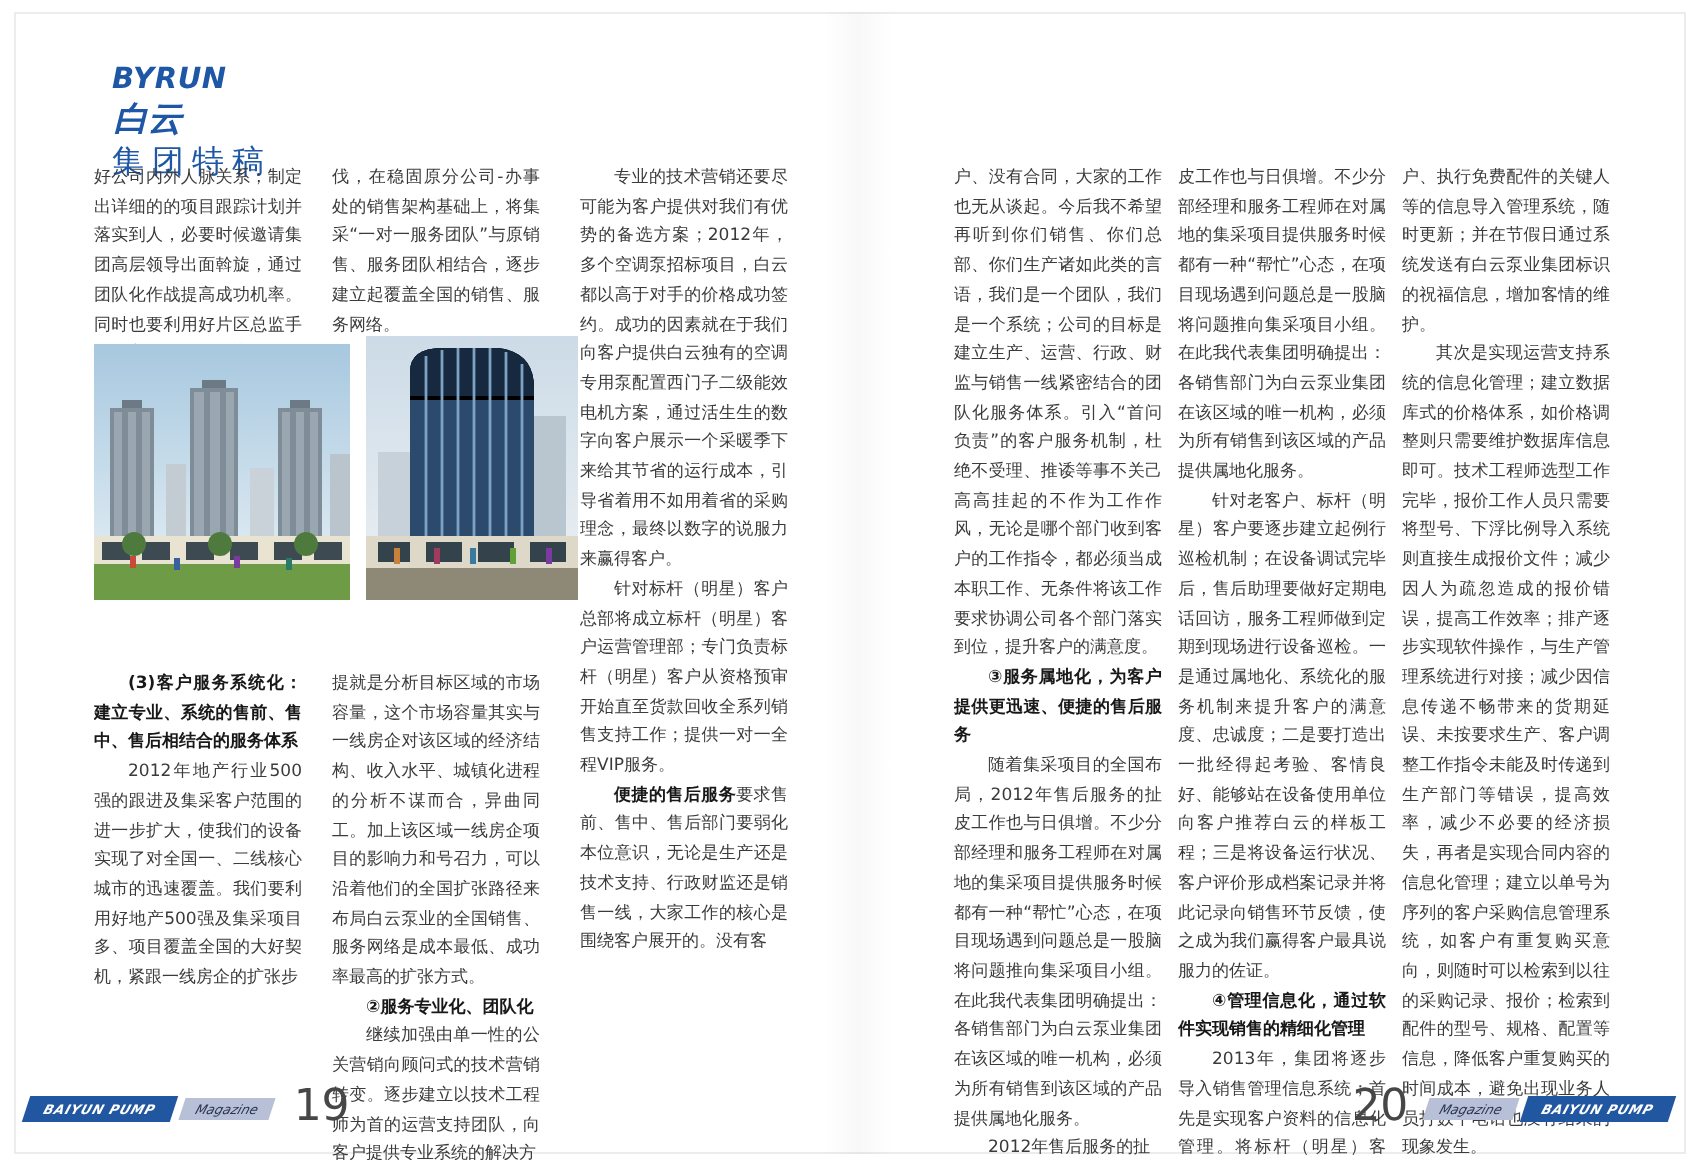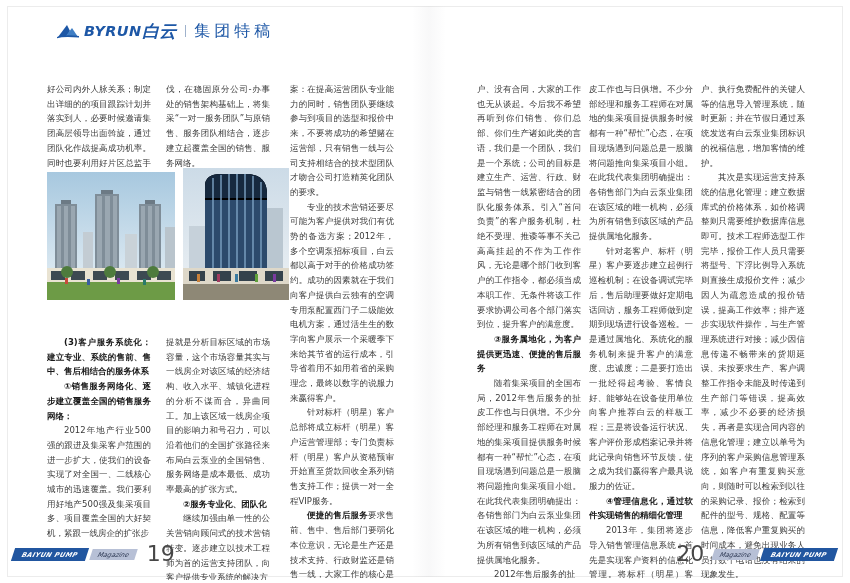--- a/index.html
+++ b/index.html
@@ -3,21 +3,21 @@
 <meta charset="utf-8">
 <style>
   html,body{margin:0;padding:0;background:#ffffff;}
   body{width:850px;height:583px;position:relative;font-family:"DejaVu Sans","Liberation Sans",sans-serif;}
   .sheet{position:absolute;left:0;top:0;width:850px;height:583px;background:#fff;overflow:hidden;}
   .scan-edge{position:absolute;left:7px;top:6px;right:7px;bottom:6px;border:1px solid #ececec;pointer-events:none;}
   .gutter{position:absolute;left:412px;top:6px;width:34px;height:571px;
           background:linear-gradient(to right,rgba(0,0,0,0) 0%,rgba(120,120,130,0.05) 50%,rgba(0,0,0,0) 100%);pointer-events:none;}
 
   
-  .header{position:absolute;left:56px;top:20px;height:22px;display:flex;align-items:center;}
+  .header{position:absolute;left:56px;top:32px;height:22px;display:flex;flex-direction:column;}
   .logo-swoosh{width:24px;height:16px;margin-right:4px;}
   .brand-en{color:#1d57a6;font-weight:bold;font-style:italic;font-size:14.5px;letter-spacing:.3px;}
   .brand-cn{color:#1d57a6;font-weight:bold;font-style:italic;font-size:17px;margin-left:1px;}
   .hdr-divider{width:1px;height:12px;background:#9fb2cc;margin:0 8px 0 9px;}
   .section-title{color:#1d57a6;font-weight:normal;font-size:16px;letter-spacing:4px;}
 
   
   .col{position:absolute;width:104px;font-size:8.5px;line-height:14.7px;color:#3b3b3b;
        text-align:justify;overflow:hidden;font-family:"DejaVu Sans","Liberation Sans",sans-serif;margin-top:32px;}
   .col p{margin:0;text-indent:2em;}
@@ -121,21 +121,20 @@
     <g>
       <rect x="18" y="106" width="3" height="6" fill="#c84a3a"></rect>
         <rect x="40" y="107" width="3" height="6" fill="#3a5fa0"></rect>
       <rect x="70" y="106" width="3" height="6" fill="#7a3aa0"></rect>
         <rect x="96" y="107" width="3" height="6" fill="#2a7a6a"></rect>
     </g>
   </svg>
 
   <div class="col l-c1-bot">
     <p class="h">(3)客户服务系统化：建立专业、系统的售前、售中、售后相结合的服务体系</p>
-    <p class="h">①销售服务网络化、逐步建立覆盖全国的销售服务网络：</p>
     <p>2012年地产行业500强的跟进及集采客户范围的进一步扩大，使我们的设备实现了对全国一、二线核心城市的迅速覆盖。我们要利用好地产500强及集采项目多、项目覆盖全国的大好契机，紧跟一线房企的扩张步</p>
   </div>
 
   <div class="col l-c2-top">
     <p class="cont">伐，在稳固原分公司-办事处的销售架构基础上，将集采“一对一服务团队”与原销售、服务团队相结合，逐步建立起覆盖全国的销售、服务网络。</p>
     <p>好公司内外人脉关系</p>
   </div>
 
   <svg class="photo photo2" viewBox="0 0 106 132" preserveAspectRatio="none">
     <defs>
@@ -181,21 +180,20 @@
     <rect x="0" y="116" width="106" height="16" fill="#8e8876"></rect>
   </svg>
 
   <div class="col l-c2-bot">
     <p class="cont">提就是分析目标区域的市场容量，这个市场容量其实与一线房企对该区域的经济结构、收入水平、城镇化进程的分析不谋而合，异曲同工。加上该区域一线房企项目的影响力和号召力，可以沿着他们的全国扩张路径来布局白云泵业的全国销售、服务网络是成本最低、成功率最高的扩张方式。</p>
     <p class="h">②服务专业化、团队化</p>
     <p>继续加强由单一性的公关营销向顾问式的技术营销转变。逐步建立以技术工程师为首的运营支持团队，向客户提供专业系统的解决方</p>
   </div>
 
   <div class="col l-c3">
-    <p class="cont">案：在提高运营团队专业能力的同时，销售团队要继续参与到项目的选型和报价中来，不要将成功的希望赌在运营部，只有销售一线与公司支持相结合的技术型团队才吻合公司打造精英化团队的要求。</p>
     <p>专业的技术营销还要尽可能为客户提供对我们有优势的备选方案；2012年，多个空调泵招标项目，白云都以高于对手的价格成功签约。成功的因素就在于我们向客户提供白云独有的空调专用泵配置西门子二级能效电机方案，通过活生生的数字向客户展示一个采暖季下来给其节省的运行成本，引导省着用不如用着省的采购理念，最终以数字的说服力来赢得客户。</p>
     <p>针对标杆（明星）客户总部将成立标杆（明星）客户运营管理部；专门负责标杆（明星）客户从资格预审开始直至货款回收全系列销售支持工作；提供一对一全程VIP服务。</p>
     <p><span class="b">便捷的售后服务</span><span>要求售前、售中、售后部门要弱化本位意识，无论是生产还是技术支持、行政财监还是销售一线，大家工作的核心是围绕客户展开的。没有客</span></p>
   </div>
 
   <div class="col r-c1">
     <p class="cont">户、没有合同，大家的工作也无从谈起。今后我不希望再听到你们销售、你们总部、你们生产诸如此类的言语，我们是一个团队，我们是一个系统；公司的目标是建立生产、运营、行政、财监与销售一线紧密结合的团队化服务体系。引入“首问负责”的客户服务机制，杜绝不受理、推诿等事不关己高高挂起的不作为工作作风，无论是哪个部门收到客户的工作指令，都必须当成本职工作、无条件将该工作要求协调公司各个部门落实到位，提升客户的满意度。</p>
     <p class="h">③服务属地化，为客户提供更迅速、便捷的售后服务</p>
     <p>随着集采项目的全国布局，2012年售后服务的扯皮工作也与日俱增。不少分部经理和服务工程师在对属地的集采项目提供服务时候都有一种“帮忙”心态，在项目现场遇到问题总是一股脑将问题推向集采项目小组。在此我代表集团明确提出：各销售部门为白云泵业集团在该区域的唯一机构，必须为所有销售到该区域的产品提供属地化服务。</p>
     <p>2012年售后服务的扯</p>

